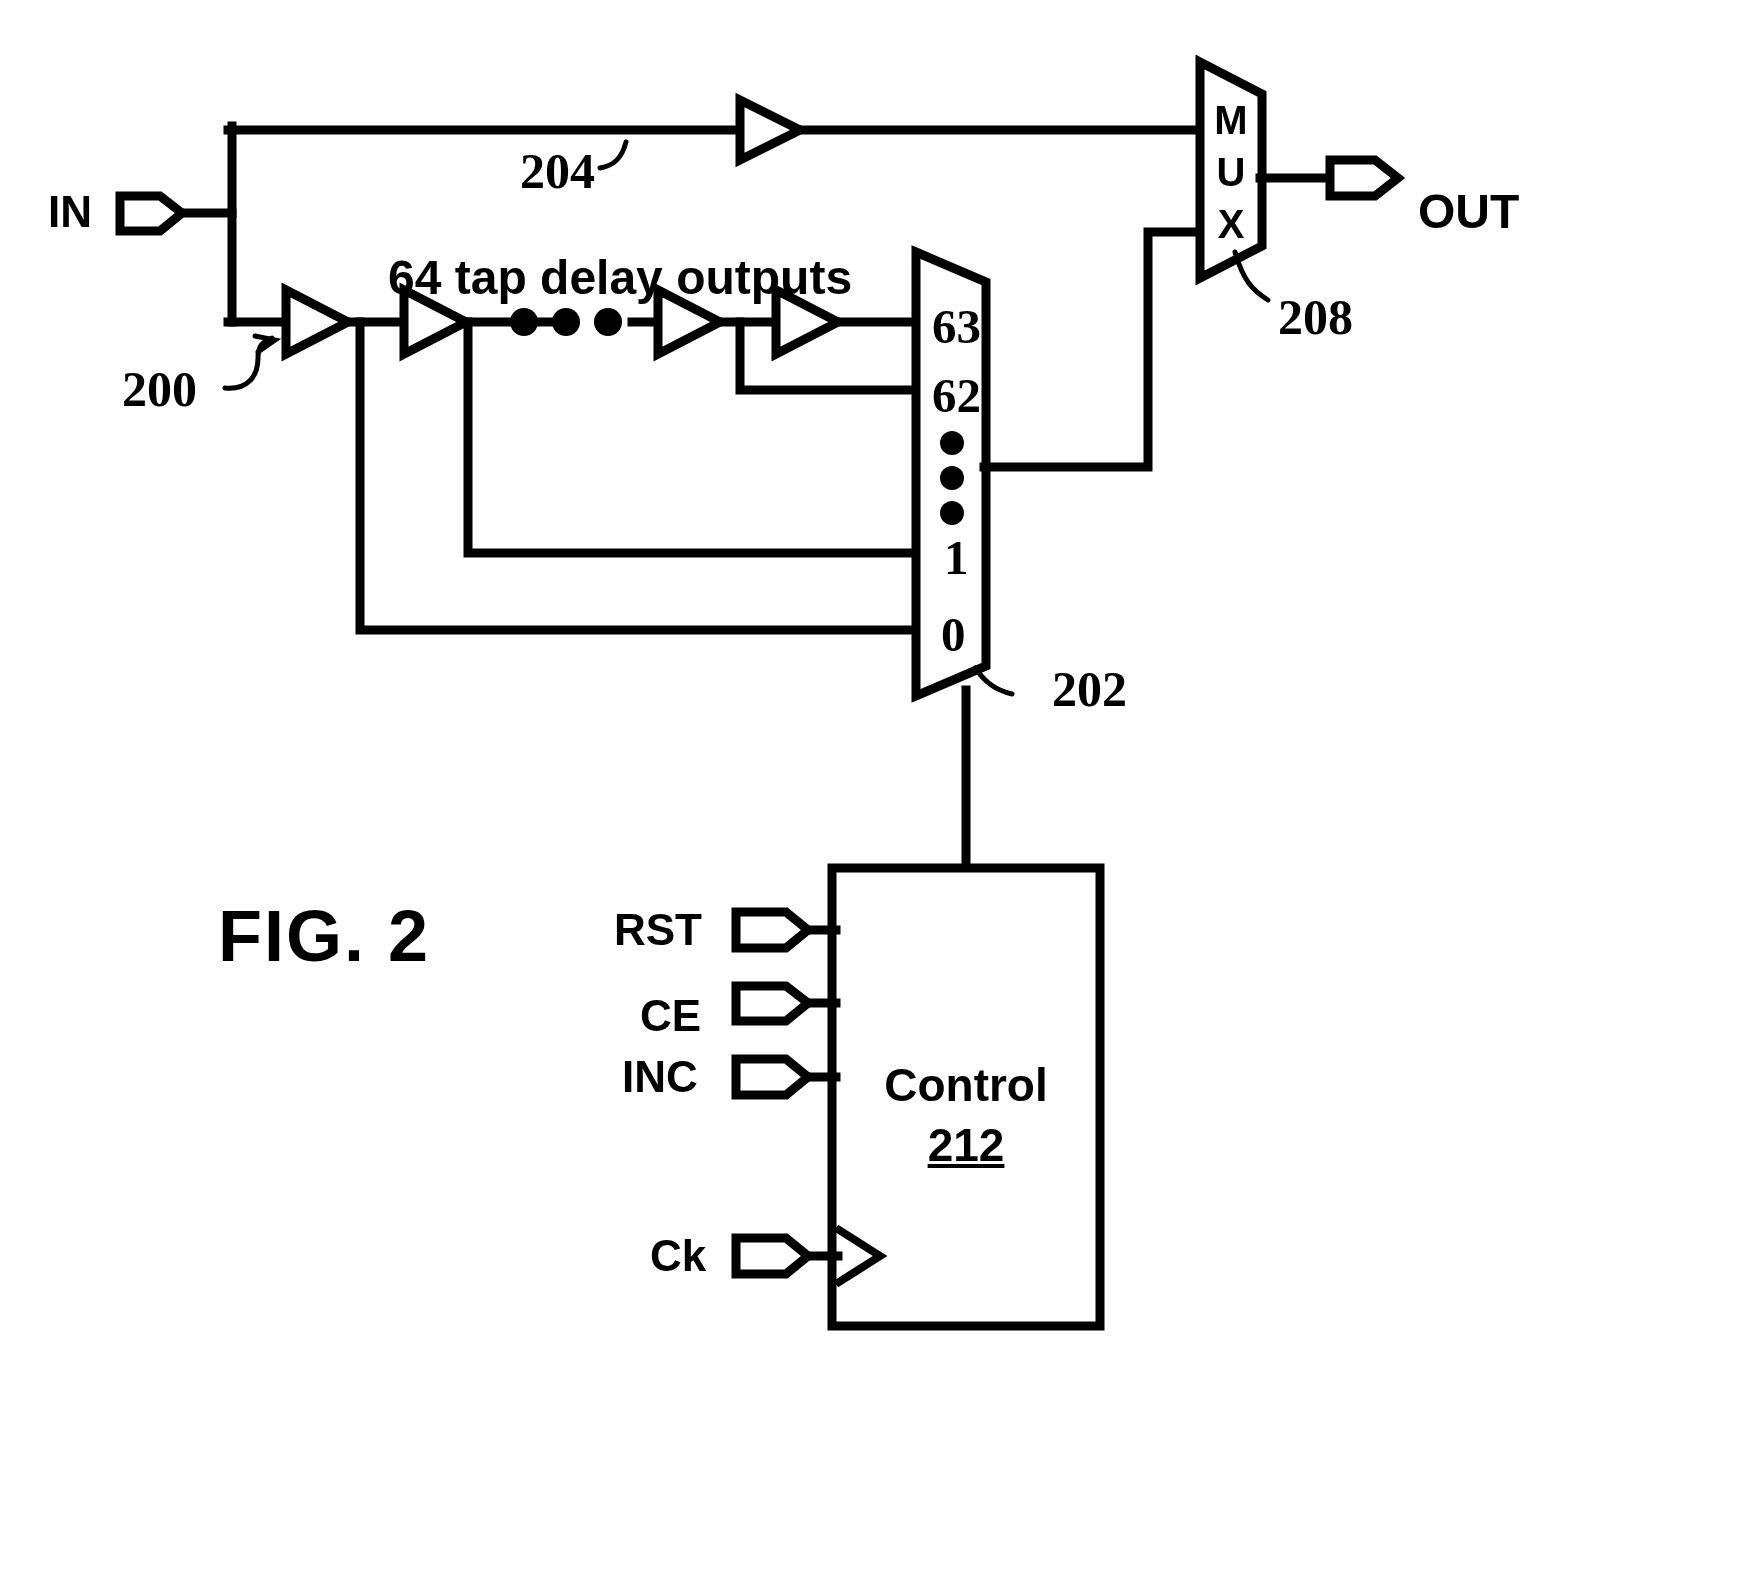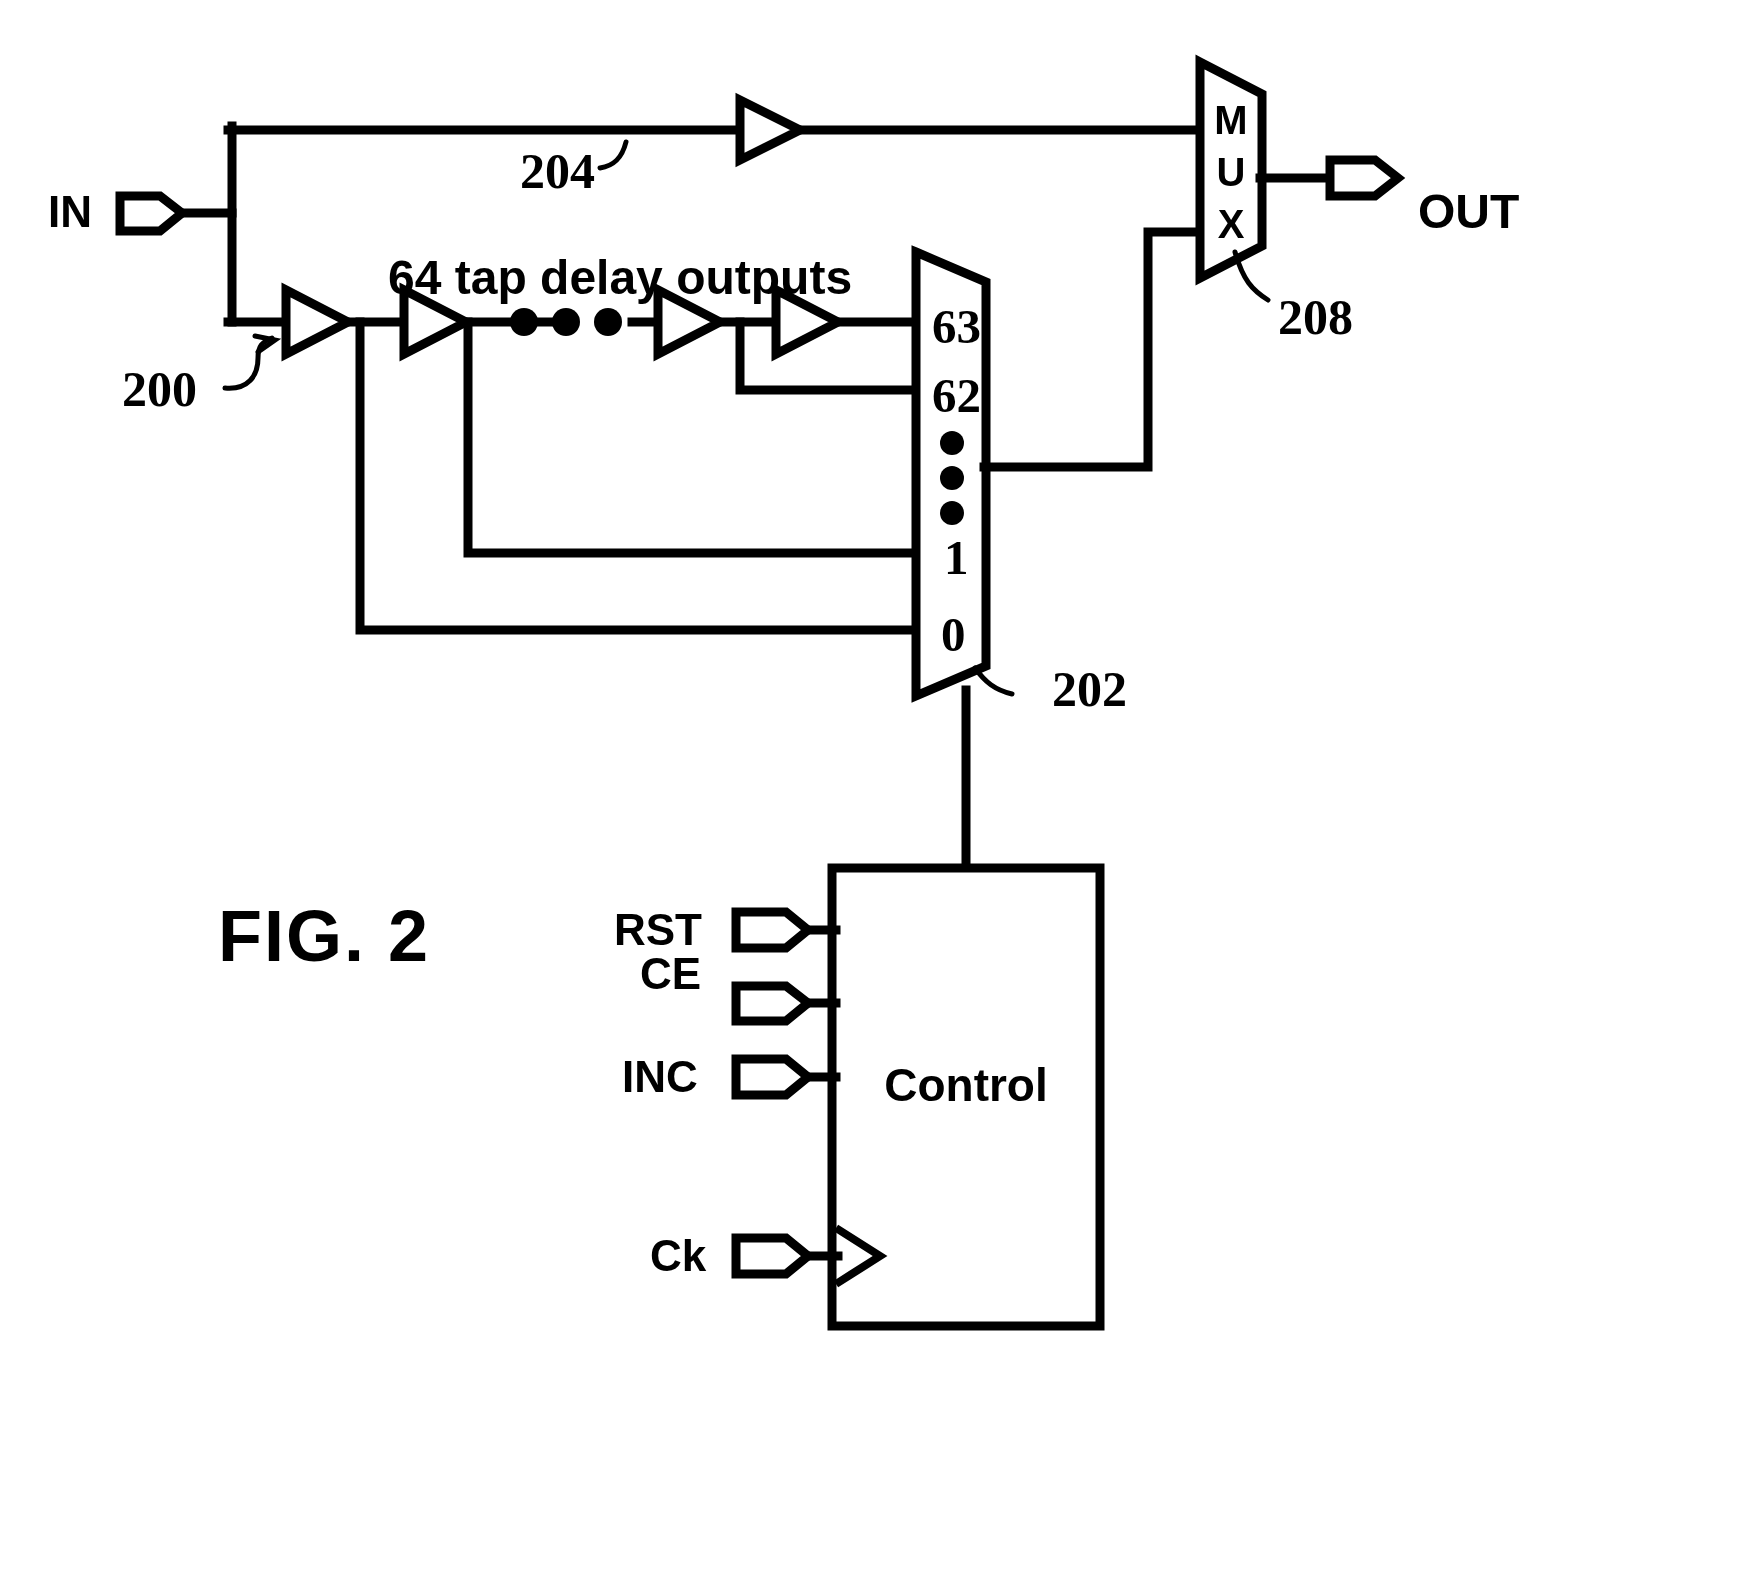--- a/index.html
+++ b/index.html
@@ -209,21 +209,22 @@
   <div class="lbl lbl-mux-pin" style="left:932px; top:302px;">63</div>
   <div class="lbl lbl-mux-pin" style="left:932px; top:371px;">62</div>
   <div class="lbl lbl-mux-pin" style="left:944px; top:533px;">1</div>
   <div class="lbl lbl-mux-pin" style="left:941px; top:610px;">0</div>
 
   <div class="lbl lbl-mux-letter" style="left:1211px; top:100px; width:40px;">M</div>
   <div class="lbl lbl-mux-letter" style="left:1211px; top:152px; width:40px;">U</div>
   <div class="lbl lbl-mux-letter" style="left:1211px; top:204px; width:40px;">X</div>
 
   <div class="lbl lbl-control" style="left:832px; top:1062px; width:268px;">Control</div>
+  <div class="lbl lbl-control-num" style="left:832px; top:1122px; width:268px;">212</div>
 
   <div class="lbl lbl-port" style="left:614px; top:908px;text-align:center;">RST</div>
-  <div class="lbl lbl-port" style="left:640px; top:952px;">CE</div>
+  <div class="lbl lbl-port" style="left:640px; top:994px;">CE</div>
   <div class="lbl lbl-port" style="left:622px; top:1055px;">INC</div>
   <div class="lbl lbl-port" style="left:650px; top:1234px;">Ck</div>
 
   <div class="lbl lbl-fig" style="left:218px; top:900px;">FIG. 2</div>
 
 </div>
 
 </body></html>

